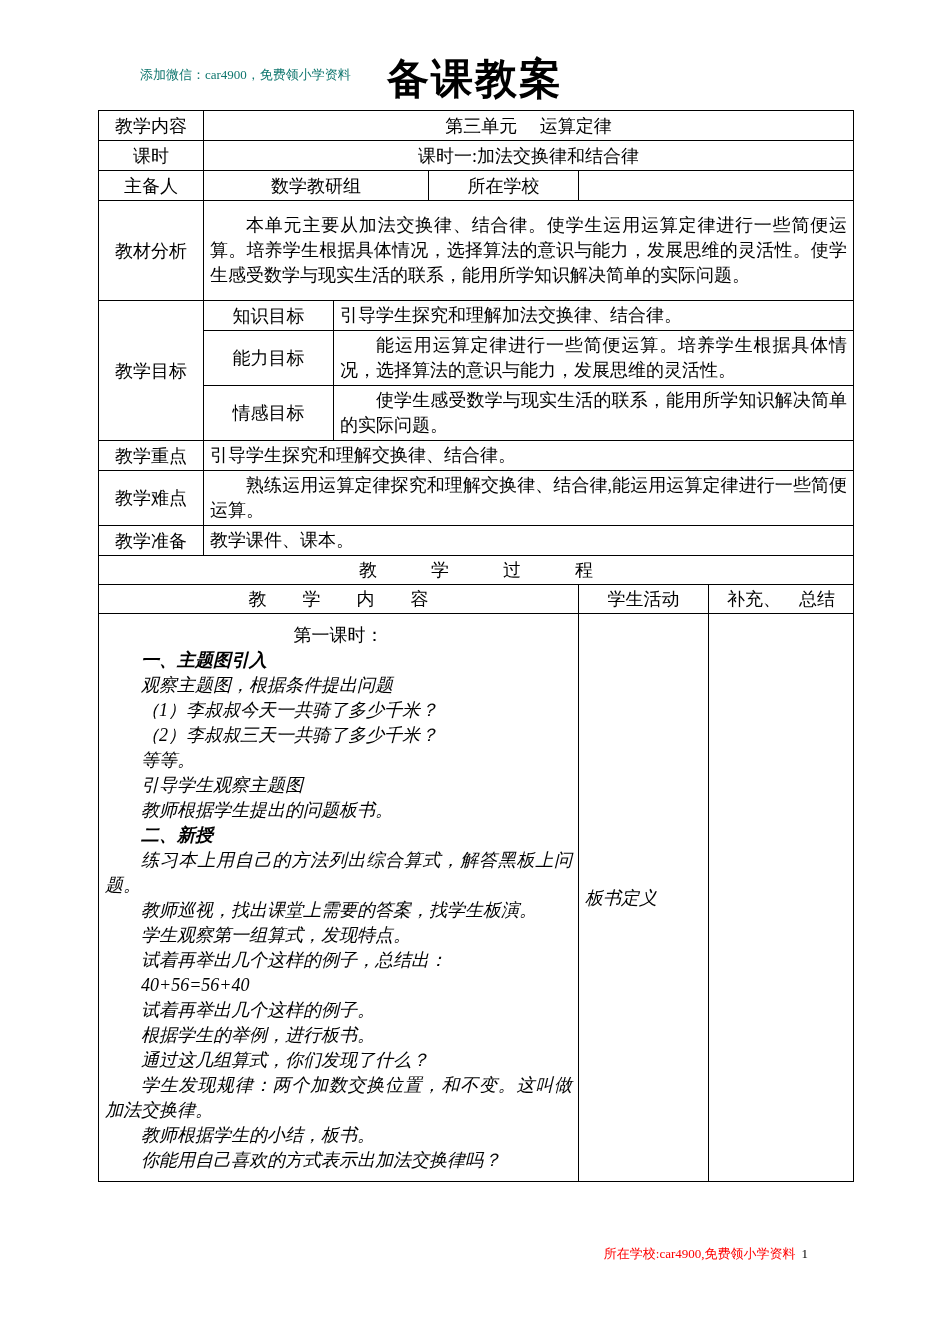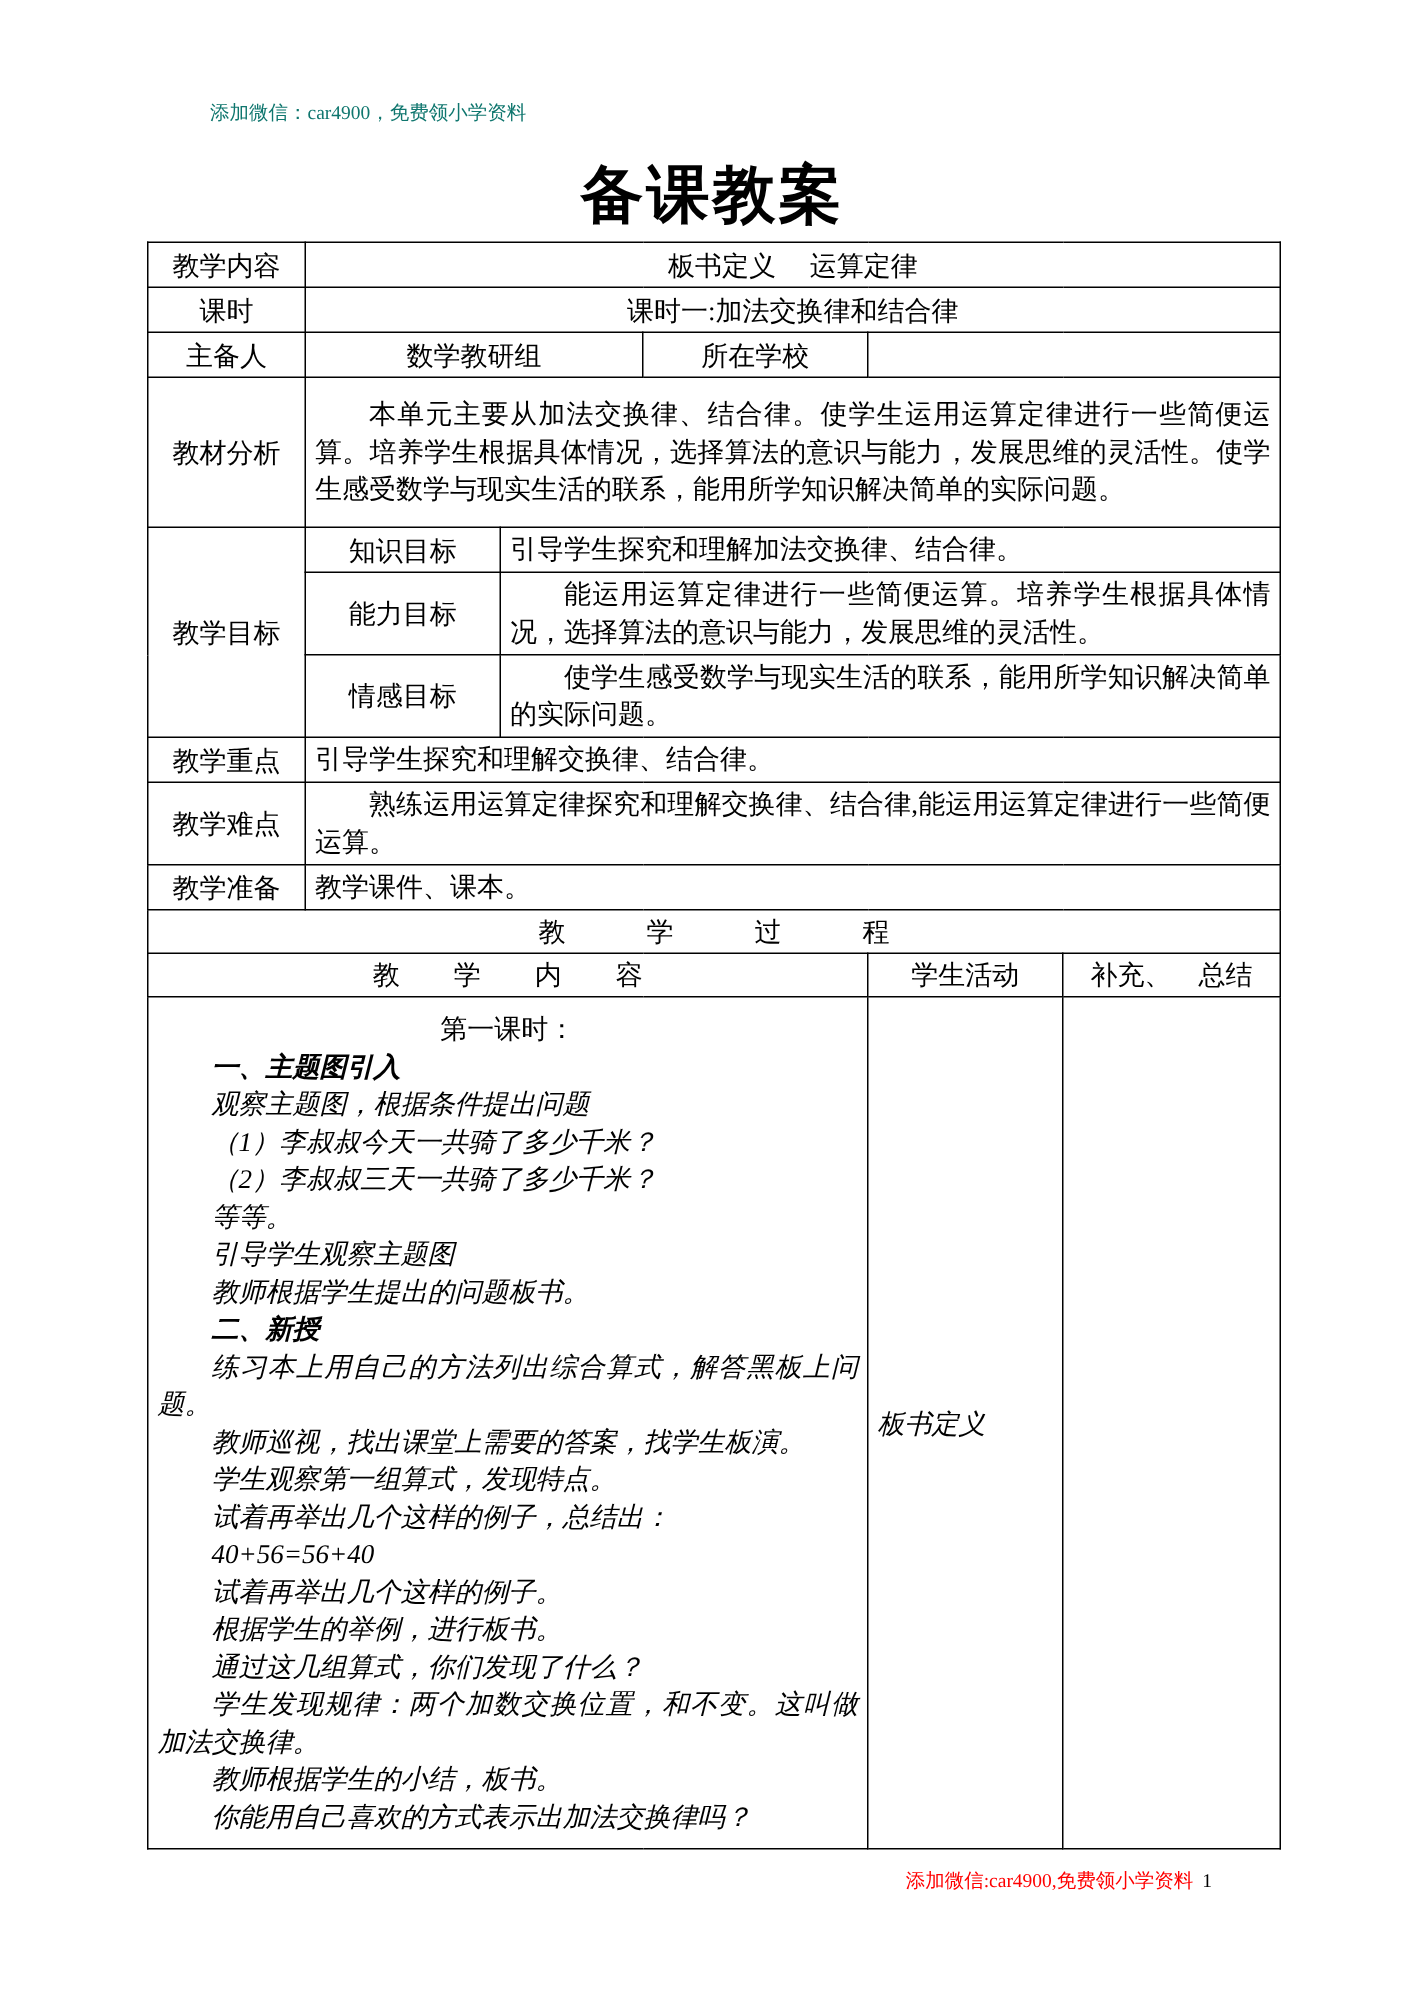--- a/index.html
+++ b/index.html
@@ -10,21 +10,21 @@
     color:#000;
     position:relative;
     overflow:hidden;
   }
   .wm-top {
     position:absolute; left:140px; top:66px;
     color:#0f766e; font-size:13px;
     white-space:pre;
   }
   .doc-title {
-    padding-top:107px;
+    padding-top:56px;
     text-align:center;
     font-family:"Liberation Sans","DejaVu Sans",sans-serif;
     font-weight:bold;
     font-size:42px;
     letter-spacing:2px;
     line-height:46px;
   }
   table.plan {
     border-collapse:collapse;
     table-layout:fixed;
@@ -95,21 +95,21 @@
         <col style="width:130px">
         <col style="width:95px">
       <col style="width:150px">
         <col style="width:130px">
         <col style="width:145px">
     </colgroup>
     <tbody>
 
       <tr style="height:30px">
         <td class="lbl">教学内容</td>
-        <td colspan="5" class="ctr">板书定义　 运算定律</td>
+        <td colspan="5" class="ctr">第三单元　 运算定律</td>
       </tr>
 
       <tr style="height:30px">
         <td class="lbl">课时</td>
         <td colspan="5" class="ctr">课时一:加法交换律和结合律</td>
       </tr>
 
       <tr style="height:30px">
         <td class="lbl">主备人</td>
         <td colspan="2" class="ctr">数学教研组</td>
@@ -190,15 +190,15 @@
         </td>
         <td class="student-cell">
           <div>板书定义</div>
         </td>
         <td class="supplement-cell"></td>
       </tr>
 
     </tbody>
   </table>
 
-  <div class="wm-bottom"><span>添加微信:car4900,免费领小学资料</span><span class="pagenum">1</span></div>
+  <div class="wm-bottom"><span>所在学校:car4900,免费领小学资料</span><span class="pagenum">1</span></div>
 
 </div>
 
 </body></html>

